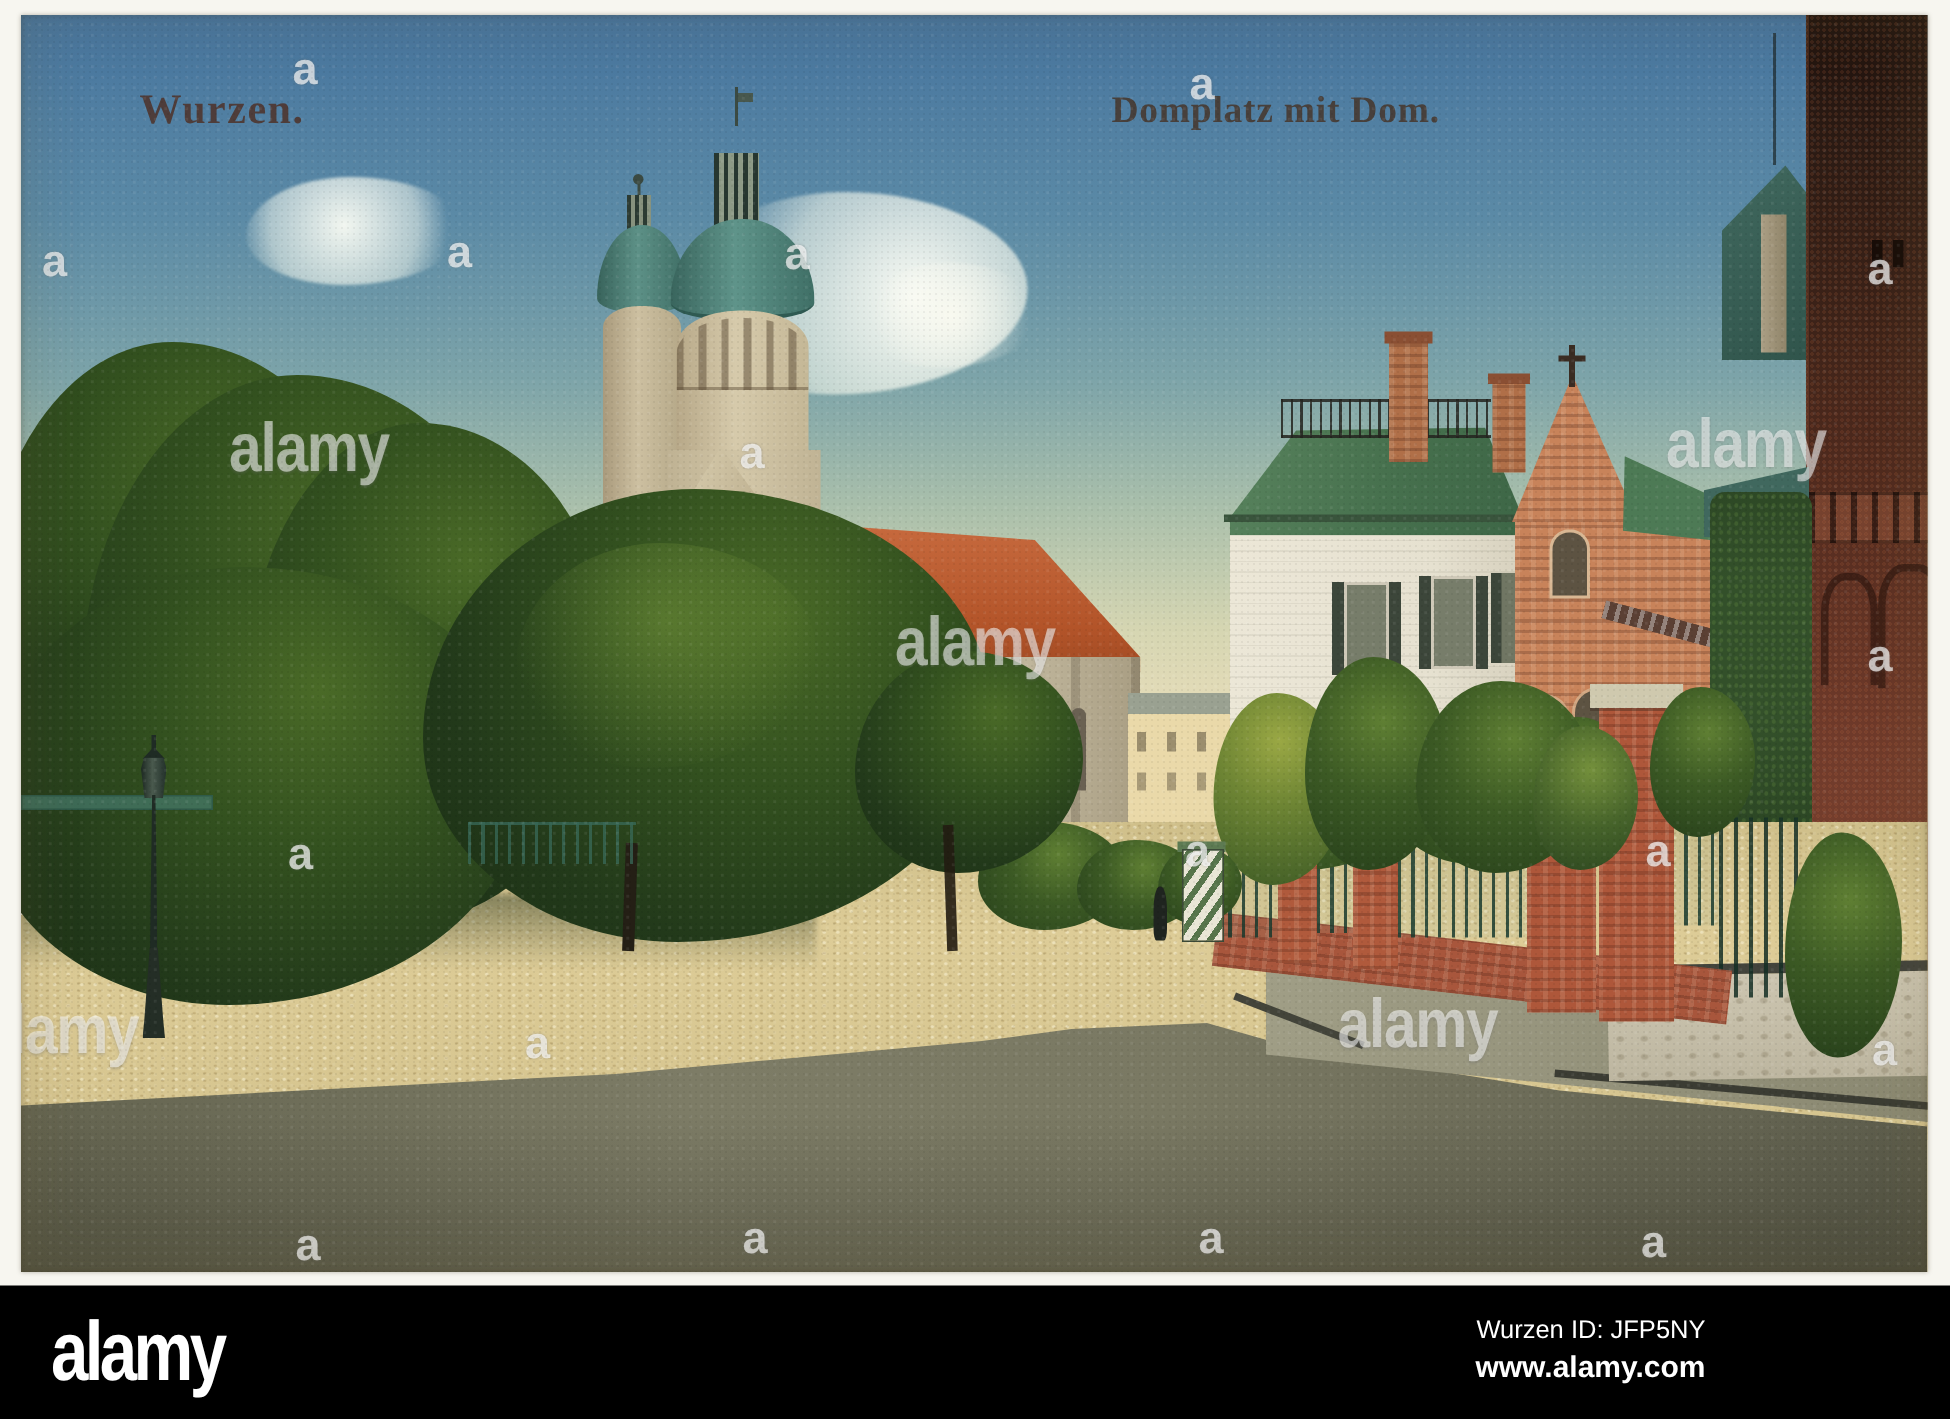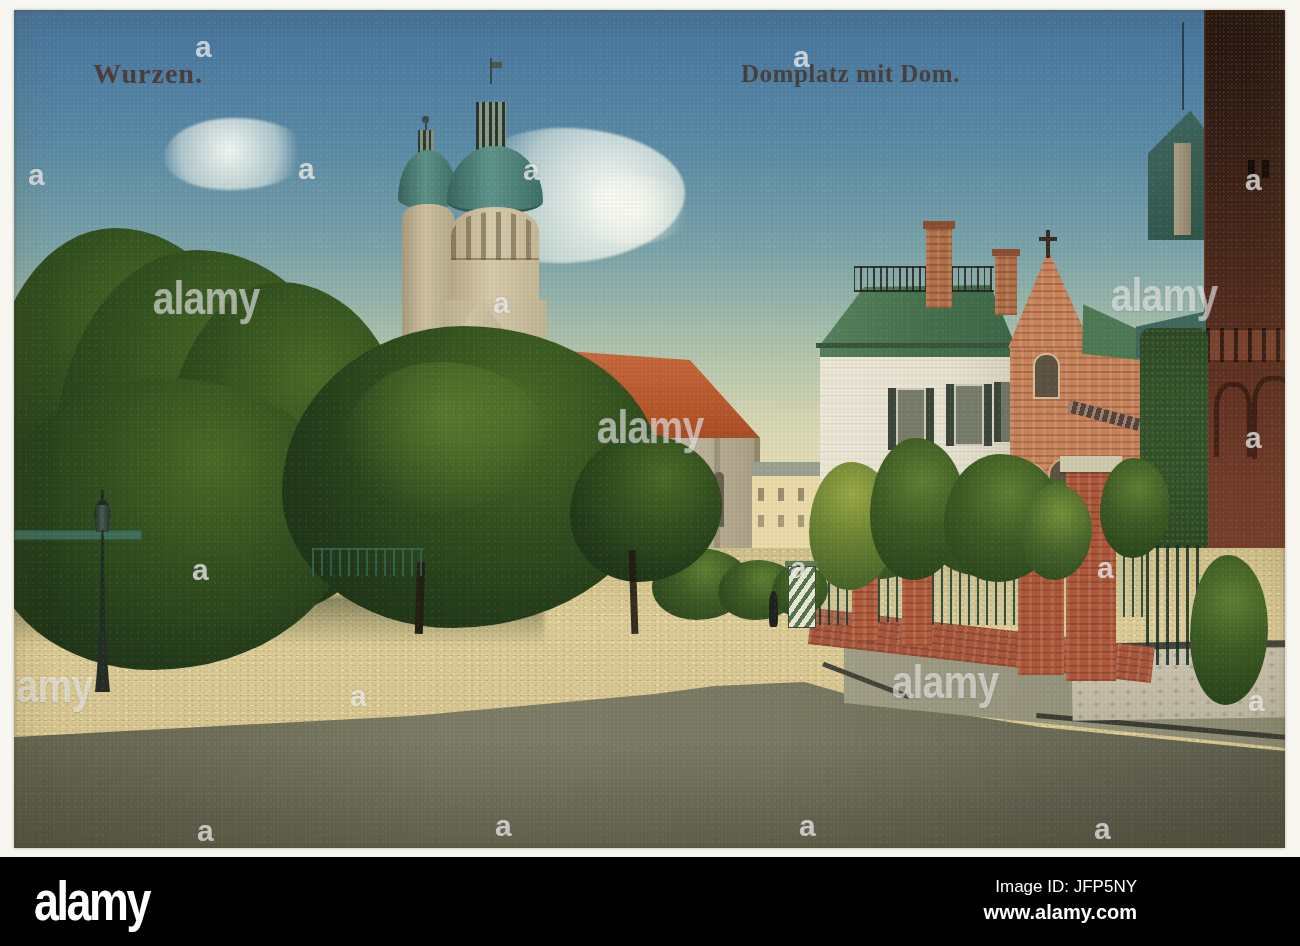--- a/index.html
+++ b/index.html
@@ -333,15 +333,15 @@
     background-image:
       radial-gradient(rgba(0,0,0,.05) 1px, transparent 1px),
       radial-gradient(rgba(255,255,255,.07) 1px, transparent 1px);
     background-size:4px 4px,7px 7px;background-position:0 0,2px 3px;"></div>
   <div class="abs" style="left:0;top:0;width:1271px;height:838px;z-index:81;pointer-events:none;
     box-shadow:inset 0 0 42px rgba(110,95,55,.22), inset 0 0 4px rgba(60,50,30,.3);"></div>
 </div>
 
 <div id="footer-bar">
   <div id="alamy-logo">alamy</div>
-  <div id="footer-id">Image ID: JFP5NY</div>
+  <div id="footer-id">Wurzen ID: JFP5NY</div>
   <div id="footer-url">www.alamy.com</div>
 </div>
 
 </body></html>

